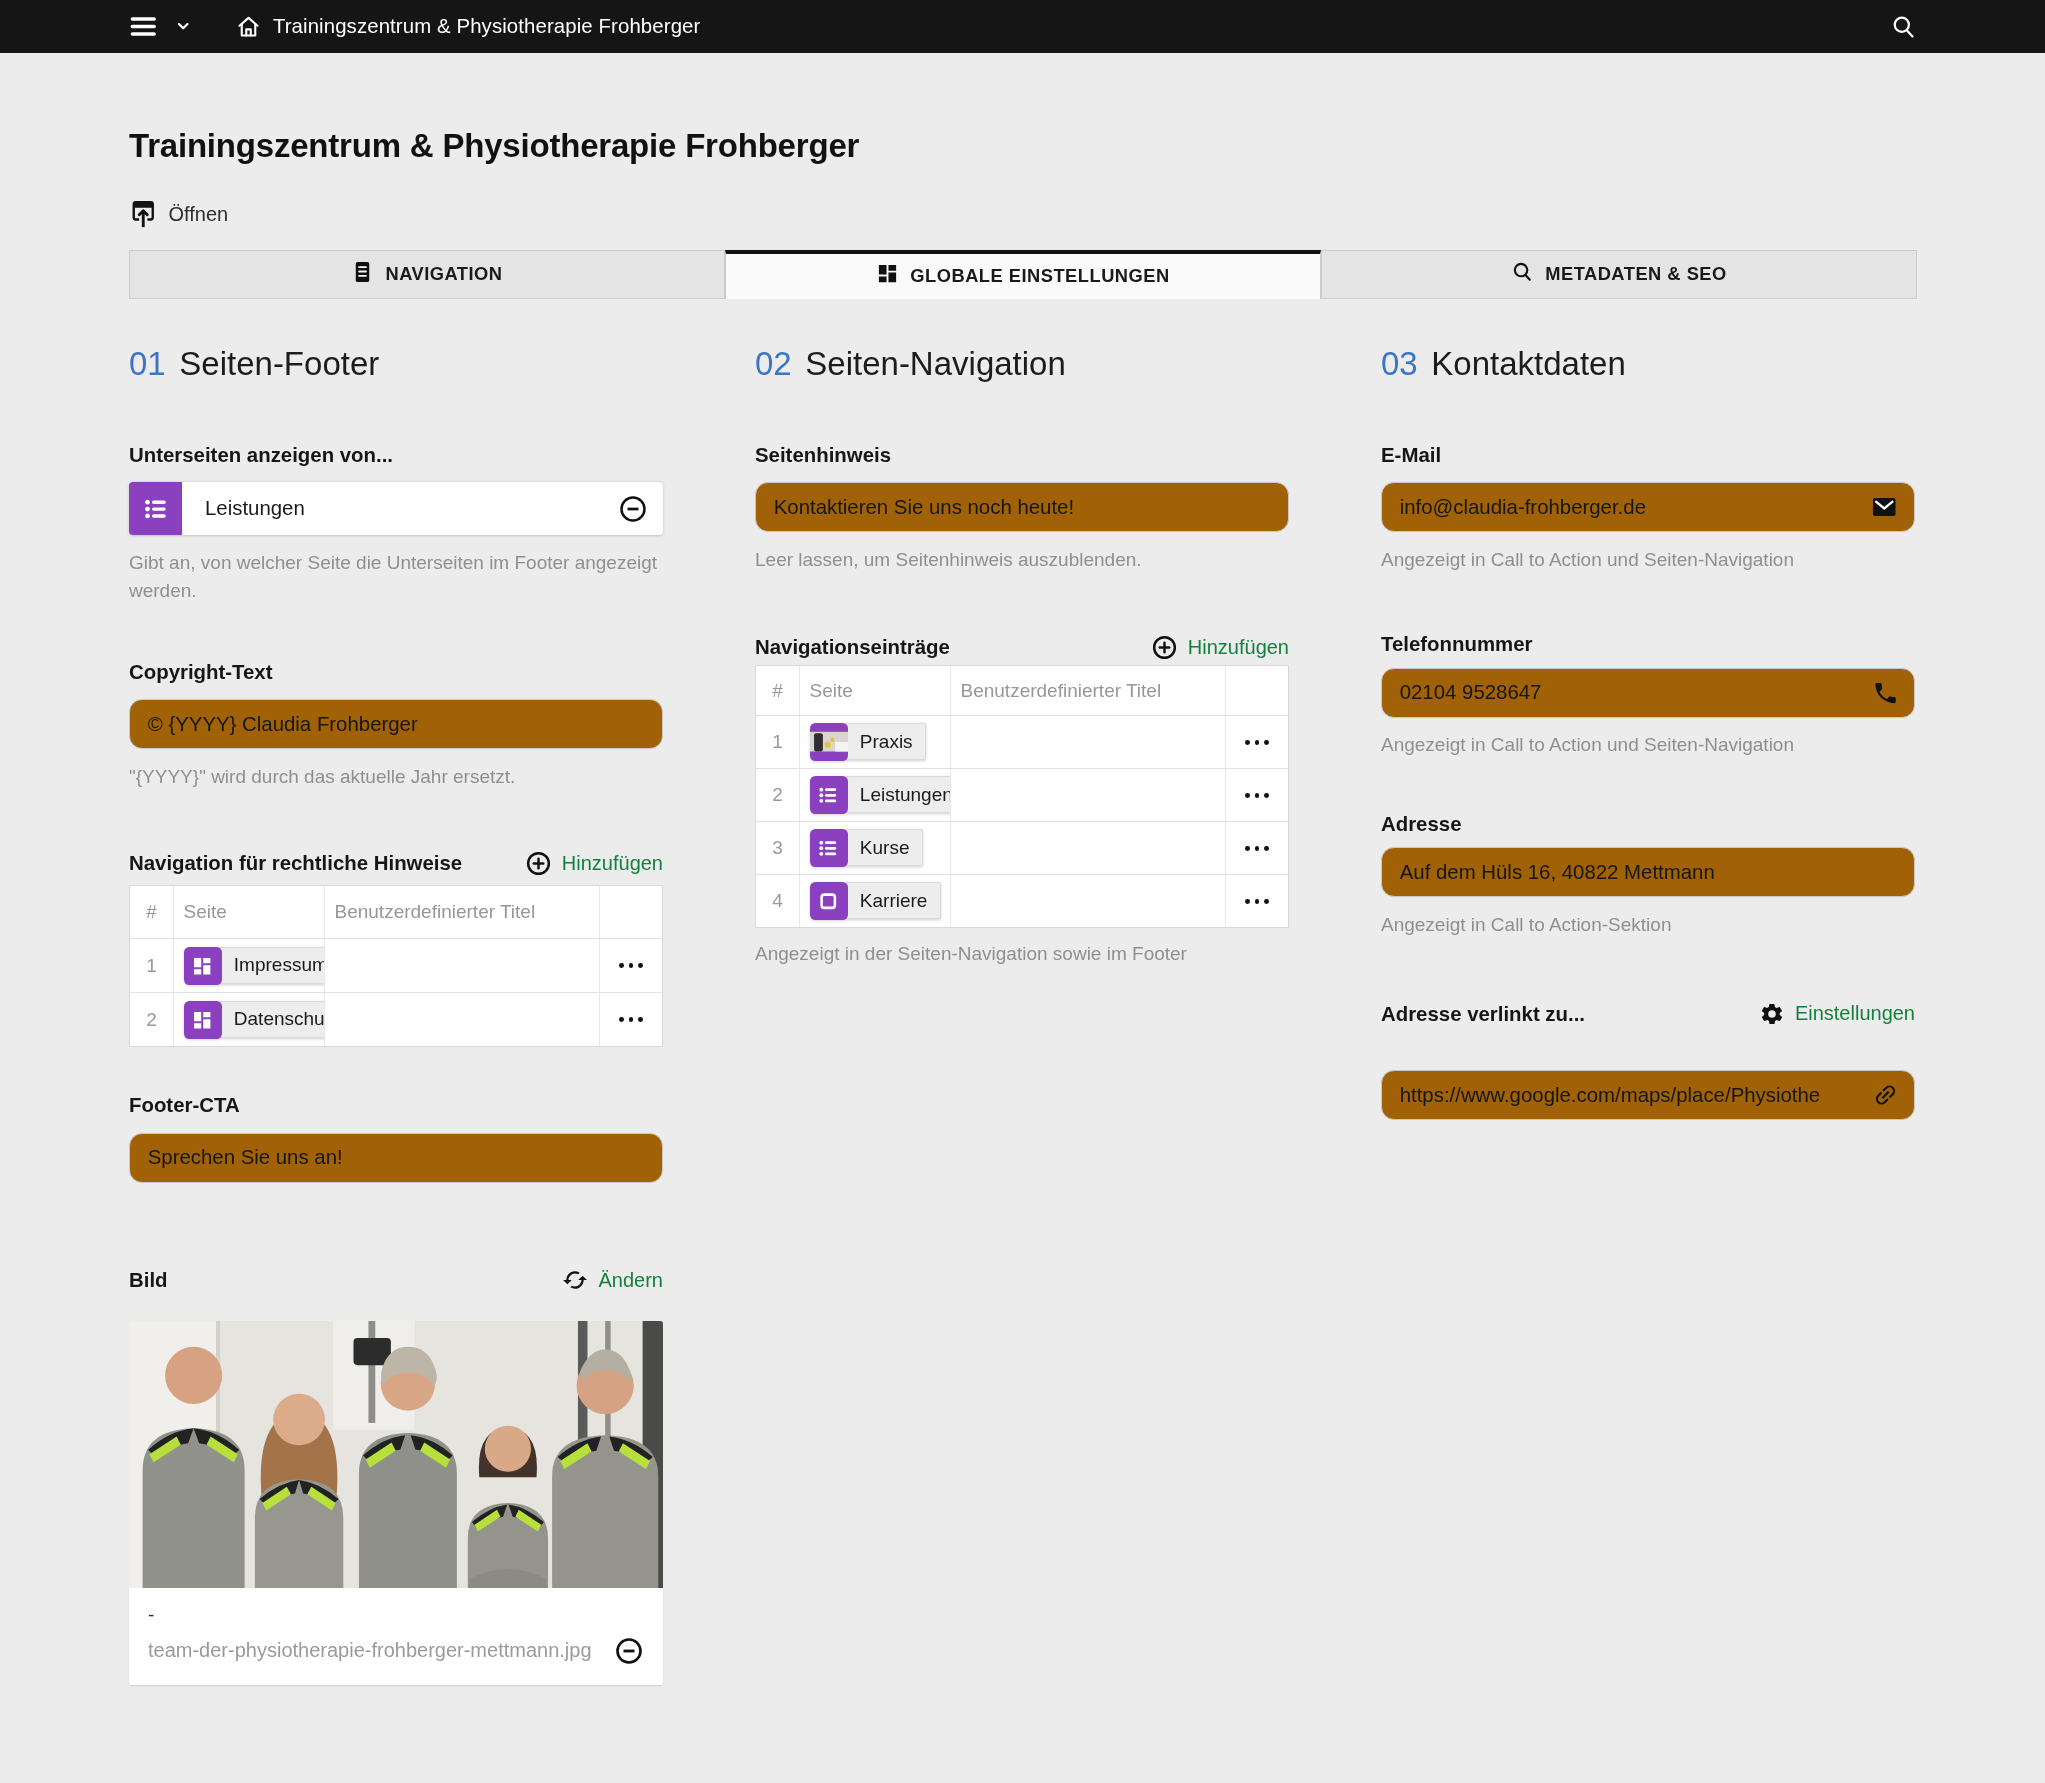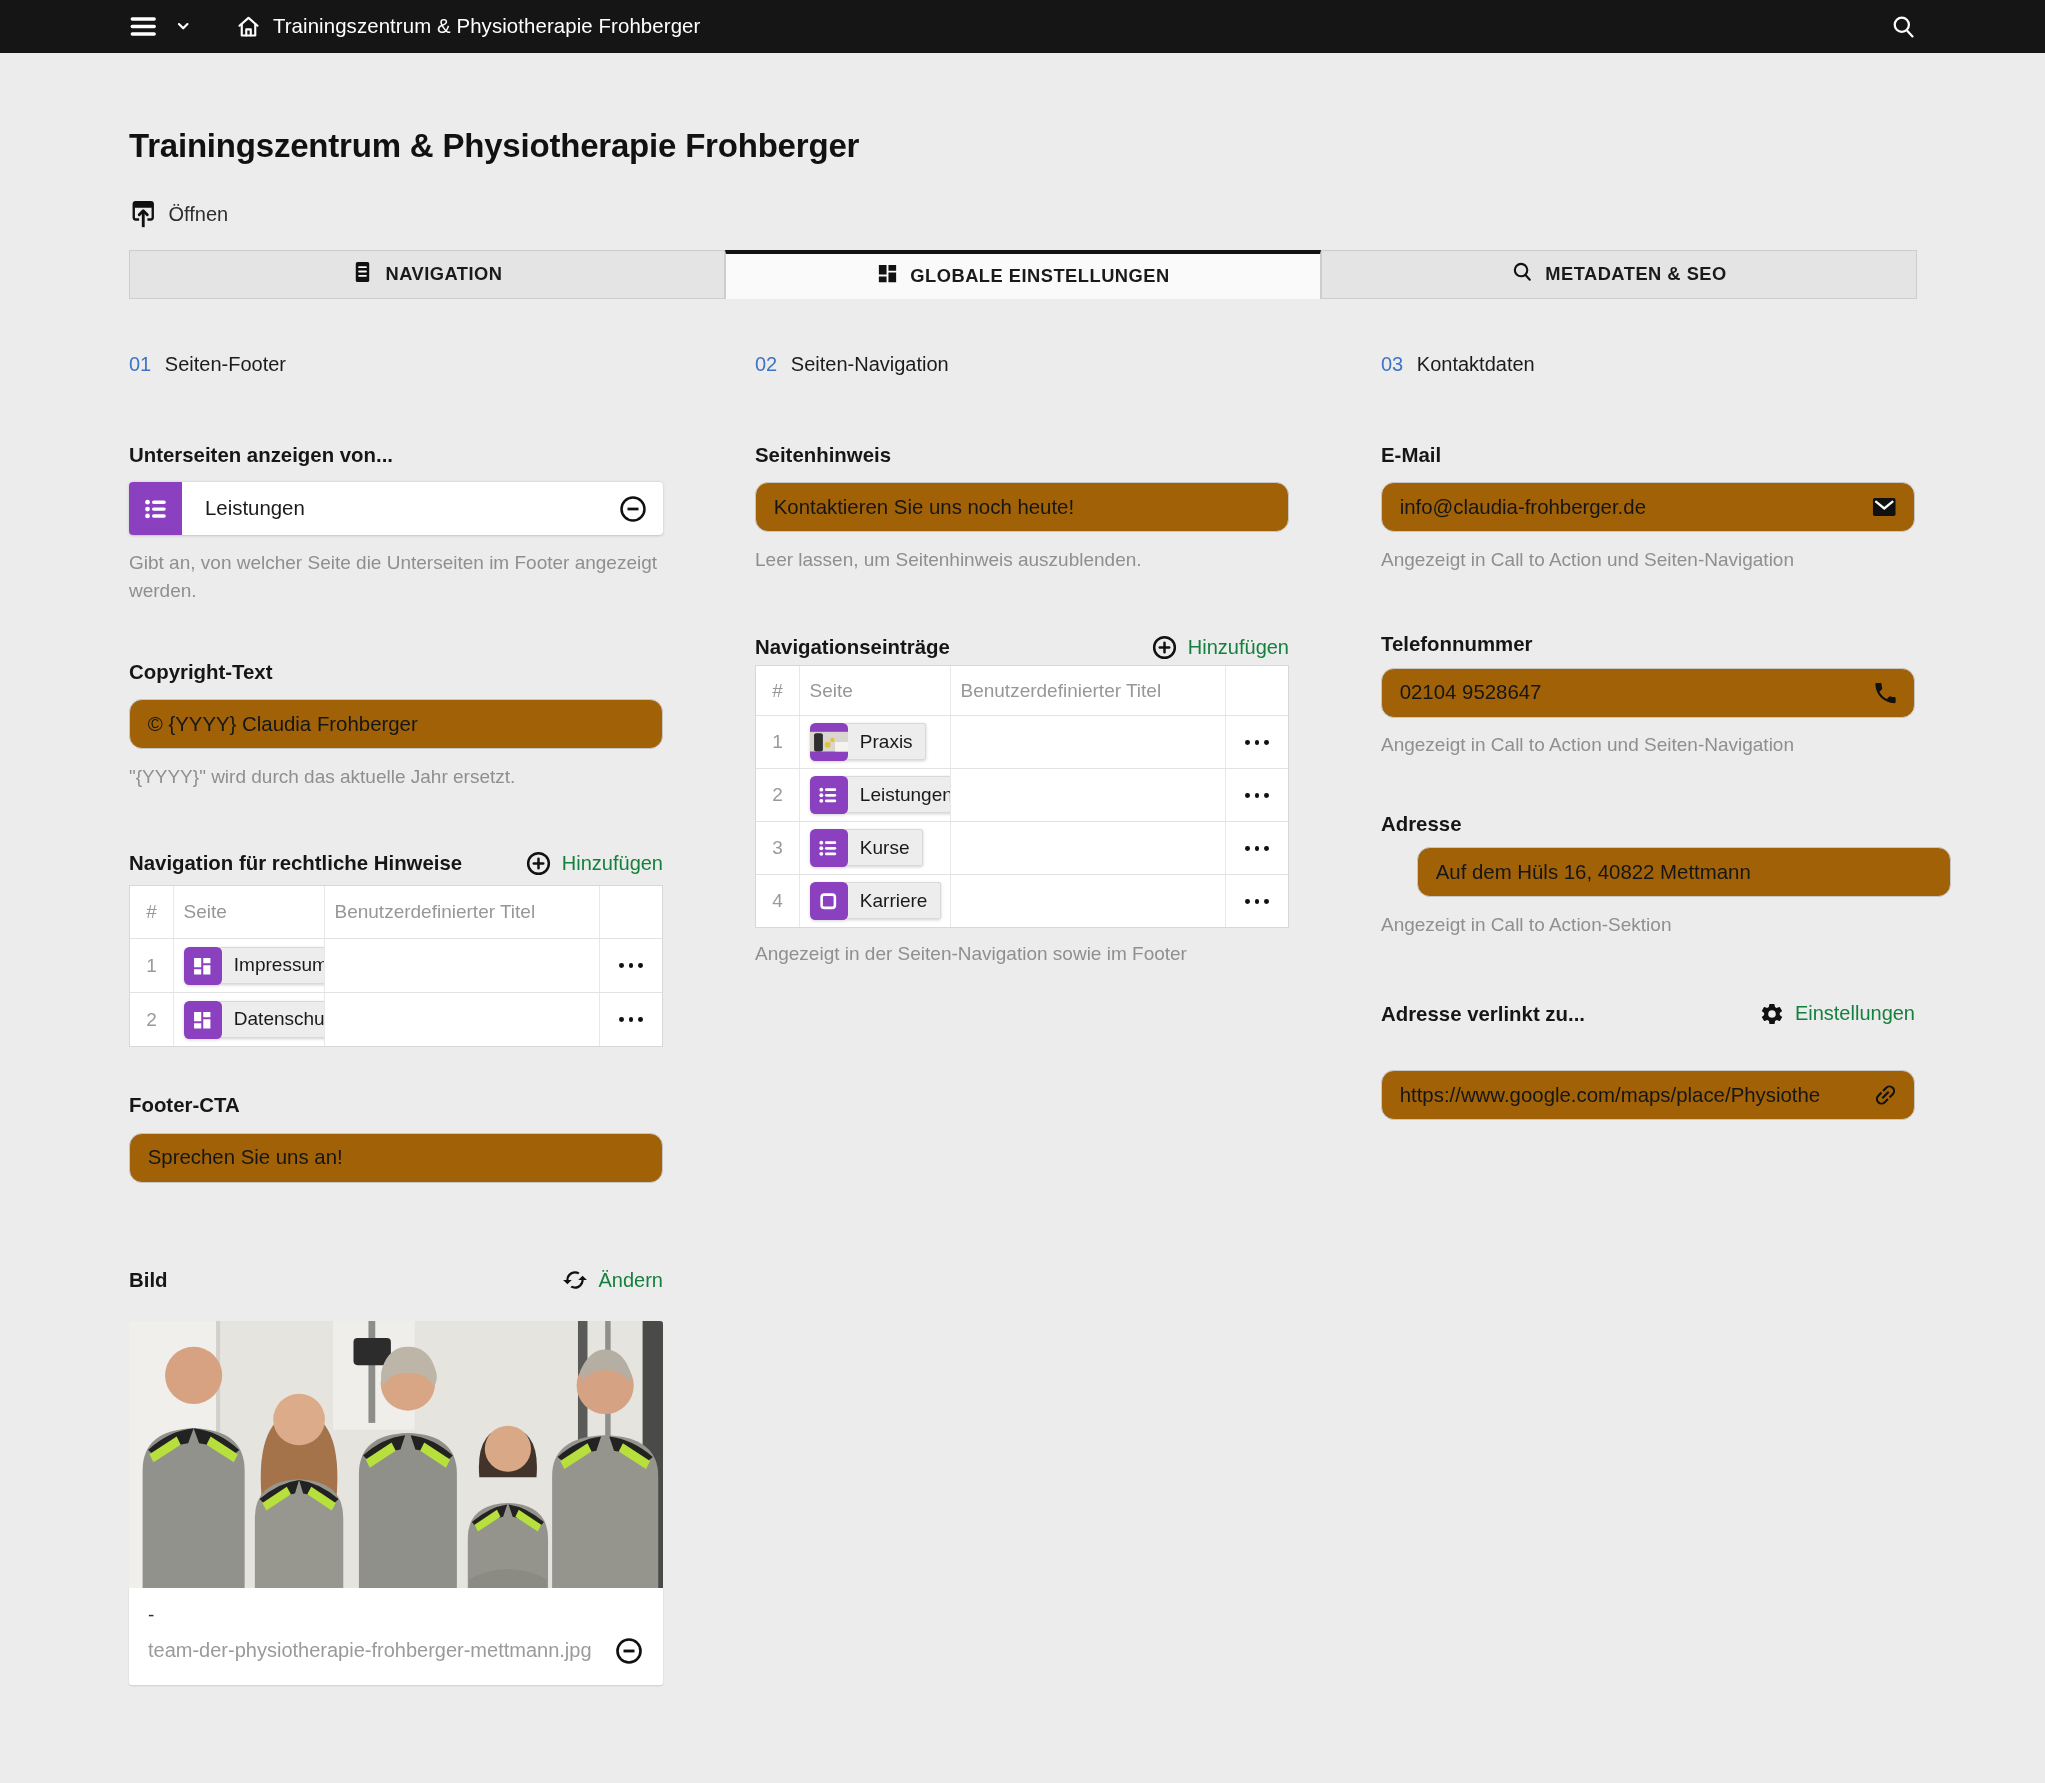--- a/index.html
+++ b/index.html
@@ -28,21 +28,21 @@
   
   .tabs { margin-top: 19px; display: grid; grid-template-columns: repeat(3, 1fr); }
   .tab { height: 49px; display: flex; align-items: center; justify-content: center;
     gap: 11px; background: #e4e4e4; border: 0.7px solid #cdcdcd; font-size: 18.3px;
     font-weight: 600; letter-spacing: 0.5px; color: #1a1a1a; cursor: pointer; }
   .tab.active { background: #fafafa; border-top: 4.1px solid #111; border-bottom: none; }
 
   
   .grid { margin-top: 46px; display: grid; grid-template-columns: repeat(3, 534px);
     column-gap: 92px; align-items: start; }
-  .sec-head { font-size: 20px; line-height: 38px; font-weight: 400; color: #1c1c1c; }
+  .sec-head { font-size: 33px; line-height: 38px; font-weight: 400; color: #1c1c1c; }
   .sec-num { color: #3d74c6; margin-right: 13.6px; }
 
   .flabel { font-size: 20.4px; line-height: 24.5px; font-weight: 700; color: #161616; }
   .label-row { display: flex; align-items: center; justify-content: space-between; height: 27px; }
   .help { margin-top: 13.6px; font-size: 19px; line-height: 28.5px; color: #8f8f8f; }
 
   .mt88 { margin-top: 60px; } .mt79 { margin-top: 54px; } .mt87 { margin-top: 59px; }
   .mt67 { margin-top: 46px; } .mt124 { margin-top: 84px; } .mt89 { margin-top: 60px; }
   .mt86 { margin-top: 58px; } .mt77 { margin-top: 52px; } .mt90 { margin-top: 61px; }
 
@@ -533,21 +533,21 @@
                 <path d="M6.6 10.8c1.4 2.8 3.8 5.2 6.6 6.6l2.2-2.2c.3-.3.7-.4 1-.2 1.1.4 2.3.6 3.6.6.6 0 1 .4 1 1V20c0 .6-.4 1-1 1C10.6 21 3 13.4 3 4c0-.6.4-1 1-1h3.5c.6 0 1 .4 1 1 0 1.2.2 2.4.6 3.6.1.3 0 .7-.2 1l-2.3 2.2z"></path>
               </svg>
           </span>
         </div>
         <div class="help">Angezeigt in Call to Action und Seiten-Navigation</div>
       </div>
 
       <div class="mt77">
         <div class="flabel">Adresse</div>
         <div class="field-wrap" style="margin-top:11px">
-          <input class="field" style="padding-right: 28px; margin-left: 36px;" value="Auf dem Hüls 16, 40822 Mettmann">
+          <input class="field" style="padding-right: 28px;" value="Auf dem Hüls 16, 40822 Mettmann">
         </div>
         <div class="help">Angezeigt in Call to Action-Sektion</div>
       </div>
 
       <div class="mt90">
         <div class="label-row">
           <span class="flabel">Adresse verlinkt zu...</span>
           <span class="ghost-btn">
             <svg width="26" height="26" viewBox="0 0 24 24" fill="#111">
                 <path d="M19.1 12.9c0-.3.1-.6.1-.9s0-.6-.1-.9l2-1.6c.2-.1.2-.4.1-.6l-1.9-3.2c-.1-.2-.4-.3-.6-.2l-2.4 1a7 7 0 00-1.6-.9l-.4-2.5c0-.2-.2-.4-.5-.4h-3.8c-.2 0-.4.2-.5.4l-.4 2.5c-.6.2-1.1.5-1.6.9l-2.4-1c-.2-.1-.5 0-.6.2L2.7 8.9c-.1.2-.1.5.1.6l2 1.6c0 .3-.1.6-.1.9s0 .6.1.9l-2 1.6c-.2.1-.2.4-.1.6l1.9 3.2c.1.2.4.3.6.2l2.4-1c.5.4 1 .7 1.6.9l.4 2.5c0 .2.2.4.5.4h3.8c.2 0 .4-.2.5-.4l.4-2.5c.6-.2 1.1-.5 1.6-.9l2.4 1c.2.1.5 0 .6-.2l1.9-3.2c.1-.2.1-.5-.1-.6l-2-1.6zM12 15.5a3.5 3.5 0 110-7 3.5 3.5 0 010 7z"></path>

